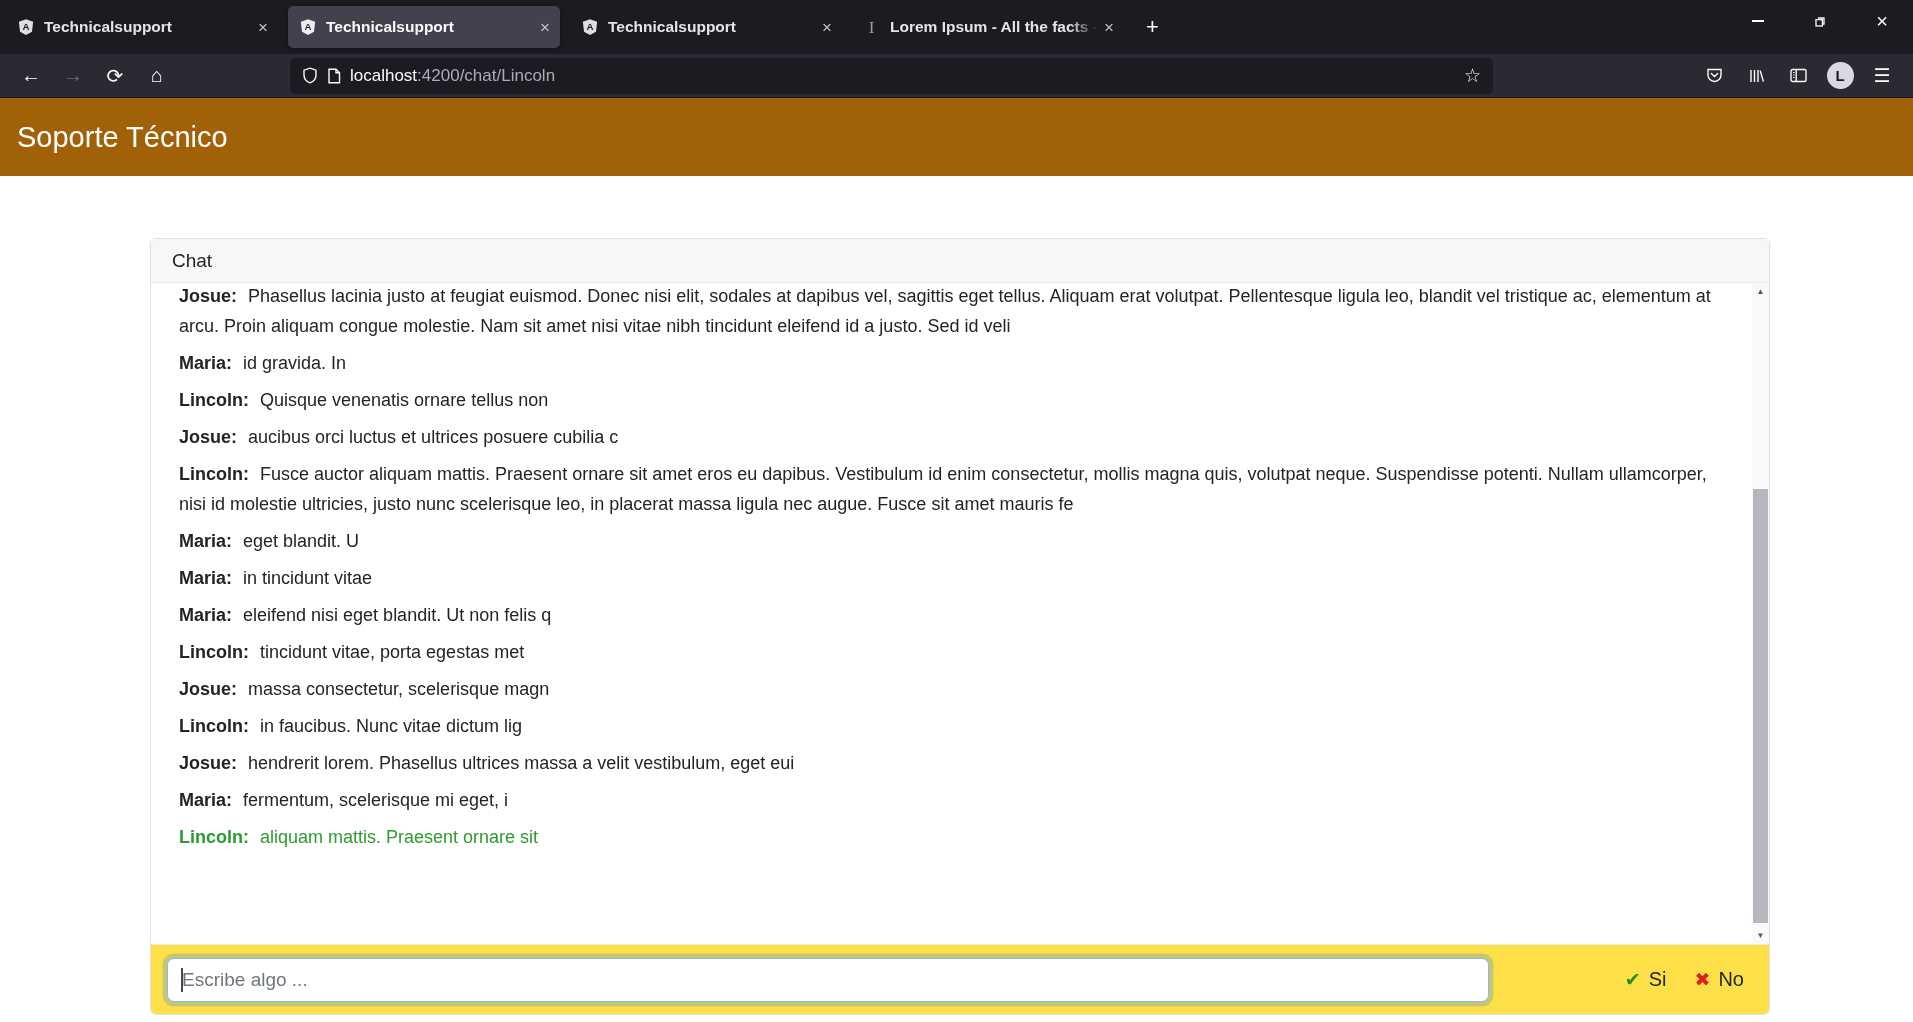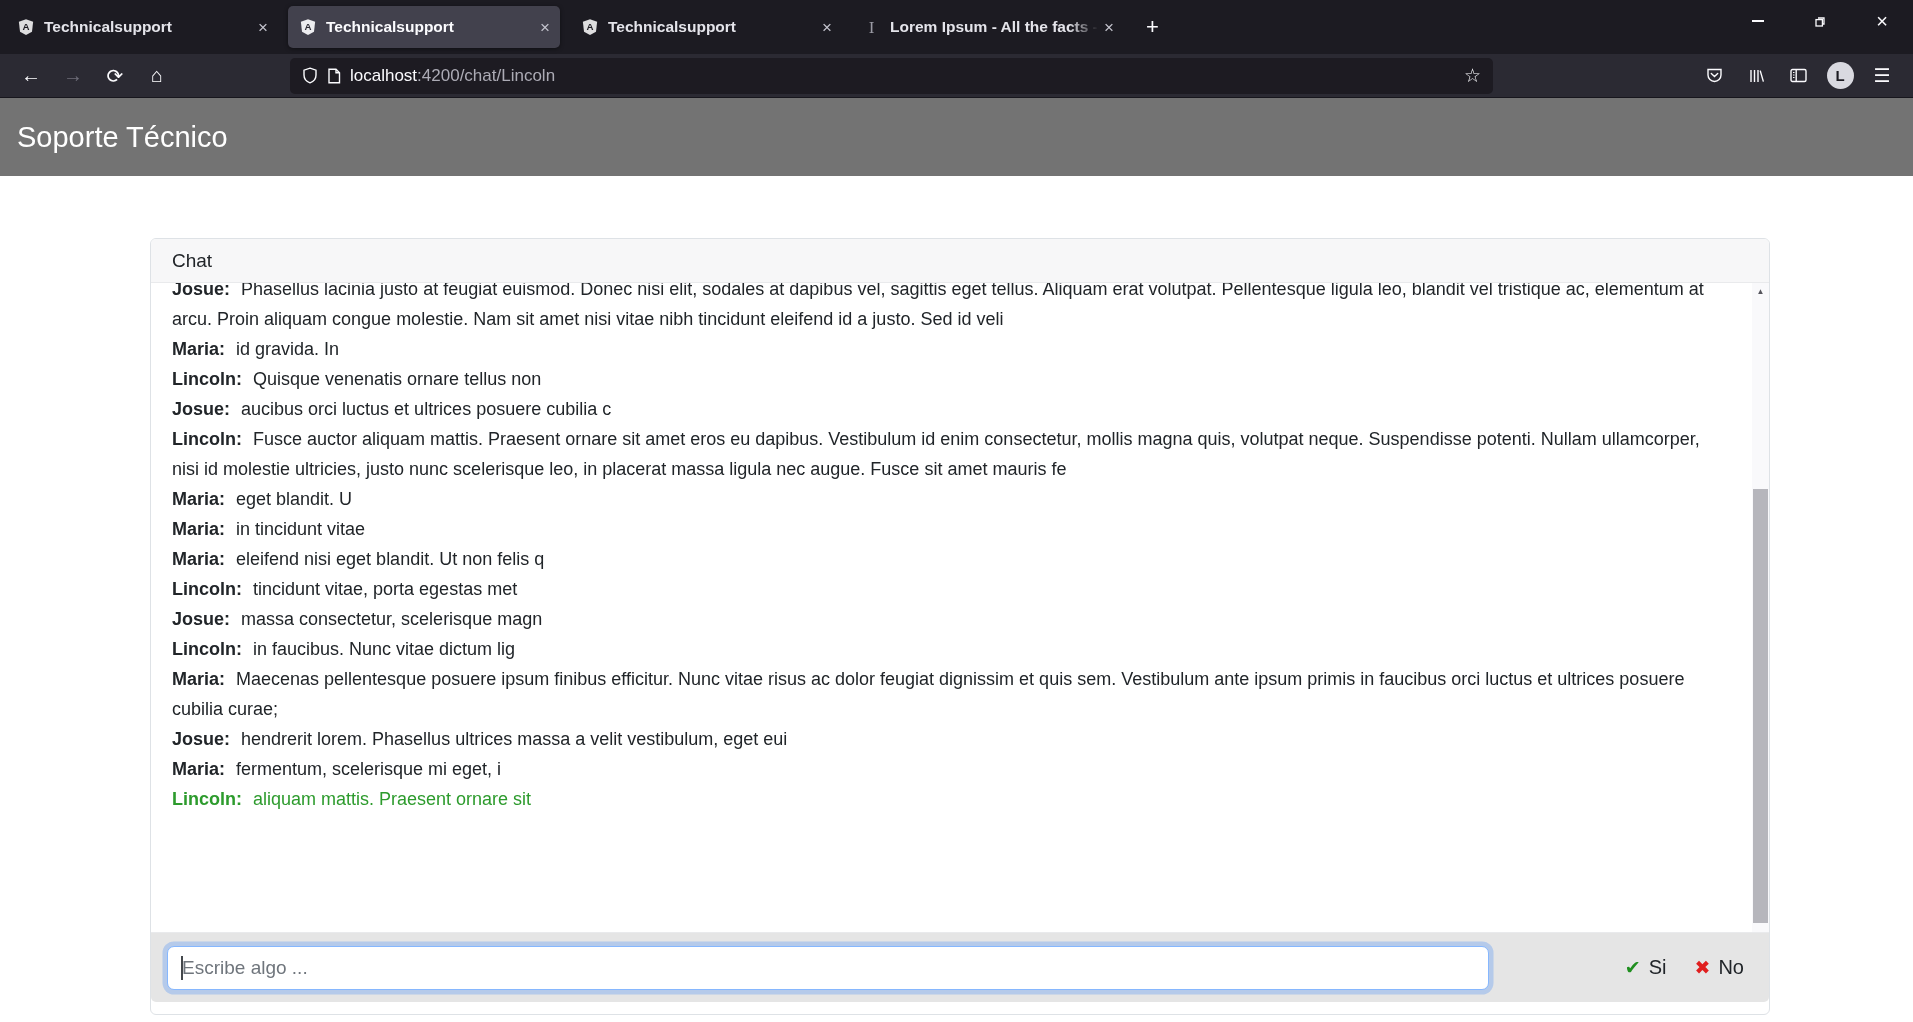--- a/index.html
+++ b/index.html
@@ -55,53 +55,53 @@
   .tool-btn { width:42px; height:32px; display:flex; align-items:center; justify-content:center; color:#fbfbfe; }
   .avatar {
     width:27px; height:27px; border-radius:50%; background:#d9d9e0;
     color:#1c1b22; font-size:15px; font-weight:bold;
     display:flex; align-items:center; justify-content:center;
   }
   .menu-glyph { font-size:19px; }
 
   
   .page-header {
-    height:78px; background:#737373; color:#ffffff;
+    height:78px; background:#a16207; color:#ffffff;
     display:flex; align-items:center; padding-left:17px; font-size:29px;
   }
 
   
   .page { position:relative; height:745px; background:#ffffff; }
   .card {
     position:absolute; left:150px; top:62px; width:1620px; height:777px;
     border:1px solid #dee2e6; border-radius:6px; background:#fff;
   }
   .card-header {
     height:44px; background:#f7f7f8; border-bottom:1px solid #e9eaec;
     border-radius:5px 5px 0 0;
     display:flex; align-items:center; padding-left:21px;
     font-size:19px; color:#212529;
   }
   .messages { position:relative; height:661px; overflow:hidden; padding:0 46px 0 21px; }
   .messages-inner { margin-top:-9px; }
-  .msg { margin:0; font-size:18px; line-height:30px; color:#212529; }
+  .msg { margin:7px; font-size:18px; line-height:30px; color:#212529; }
   .msg b { margin-right:6px; }
   .msg.highlight, .msg.highlight b { color:#2d9b2d; }
 
   
   .msg-scrollbar { position:absolute; top:0; right:0; width:17px; height:661px; background:#f9f9fb; }
   .sb-btn { position:absolute; left:0; width:17px; height:17px; display:flex; align-items:center; justify-content:center; }
   .sb-btn.up { top:0; } .sb-btn.down { bottom:0; }
   .sb-arrow { font-size:8px; color:#55555c; line-height:1; }
   .sb-thumb { position:absolute; left:1px; width:15px; top:206px; height:434px; background:#b6b6bc; }
 
   
   .card-footer {
-    position:absolute; left:0; right:0; bottom:12px; height:70px;
-    background:#e5e5e5; border-top:1px solid #e9eaec; border-radius:0 0 5px 5px;
+    position:absolute; left:0; right:0; bottom:0; height:70px;
+    background:#fde047; border-top:1px solid #e9eaec; border-radius:0 0 5px 5px;
     display:flex; align-items:center; padding:0 25px 0 16px;
   }
   .input-wrap { position:relative; }
   .chat-input {
     width:1322px; height:44px; background:#fff;
     border:1px solid #86b7fe; border-radius:7px;
     box-shadow:0 0 0 4.5px rgba(13,110,253,.22);
     font-size:19px; color:#212529; padding:0 14px; outline:none;
     font-family:"Liberation Sans", sans-serif;
   }
@@ -248,21 +248,20 @@
           <p class="msg"><b>Maria:</b> id gravida. In</p>
           <p class="msg"><b>Lincoln:</b> Quisque venenatis ornare tellus non</p>
           <p class="msg"><b>Josue:</b> aucibus orci luctus et ultrices posuere cubilia c</p>
           <p class="msg"><b>Lincoln:</b> Fusce auctor aliquam mattis. Praesent ornare sit amet eros eu dapibus. Vestibulum id enim consectetur, mollis magna quis, volutpat neque. Suspendisse potenti. Nullam ullamcorper, nisi id molestie ultricies, justo nunc scelerisque leo, in placerat massa ligula nec augue. Fusce sit amet mauris fe</p>
           <p class="msg"><b>Maria:</b> eget blandit. U</p>
           <p class="msg"><b>Maria:</b> in tincidunt vitae</p>
           <p class="msg"><b>Maria:</b> eleifend nisi eget blandit. Ut non felis q</p>
           <p class="msg"><b>Lincoln:</b> tincidunt vitae, porta egestas met</p>
           <p class="msg"><b>Josue:</b> massa consectetur, scelerisque magn</p>
           <p class="msg"><b>Lincoln:</b> in faucibus. Nunc vitae dictum lig</p>
-          <p class="msg"><b>Maria:</b> Maecenas pellentesque posuere ipsum finibus efficitur. Nunc vitae risus ac dolor feugiat dignissim et quis sem. Vestibulum ante ipsum primis in faucibus orci luctus et ultrices posuere cubilia curae;</p>
           <p class="msg"><b>Josue:</b> hendrerit lorem. Phasellus ultrices massa a velit vestibulum, eget eui</p>
           <p class="msg"><b>Maria:</b> fermentum, scelerisque mi eget, i</p>
           <p class="msg highlight"><b>Lincoln:</b> aliquam mattis. Praesent ornare sit</p>
         </div>
       <div class="msg-scrollbar">
         <div class="sb-btn up">
             <span class="sb-arrow">▲</span>
           </div>
         <div class="sb-thumb"></div>
         <div class="sb-btn down">

